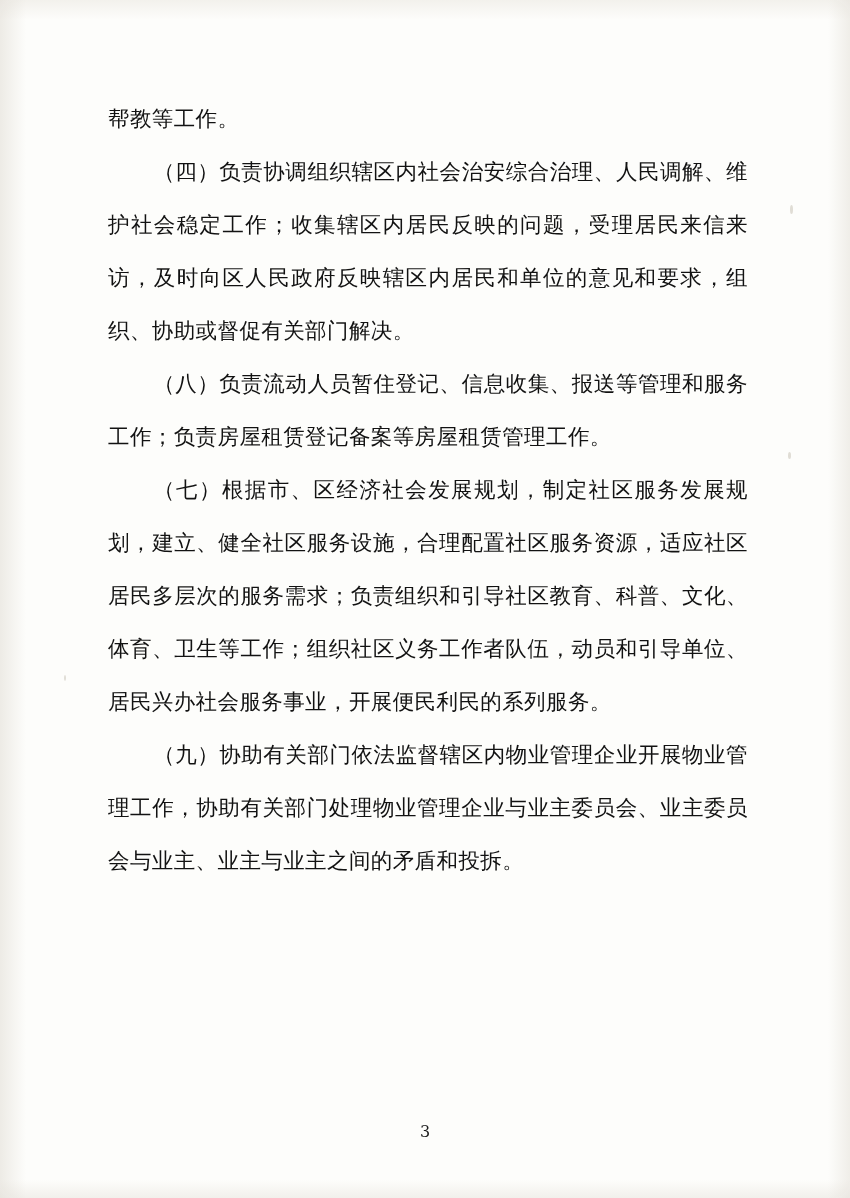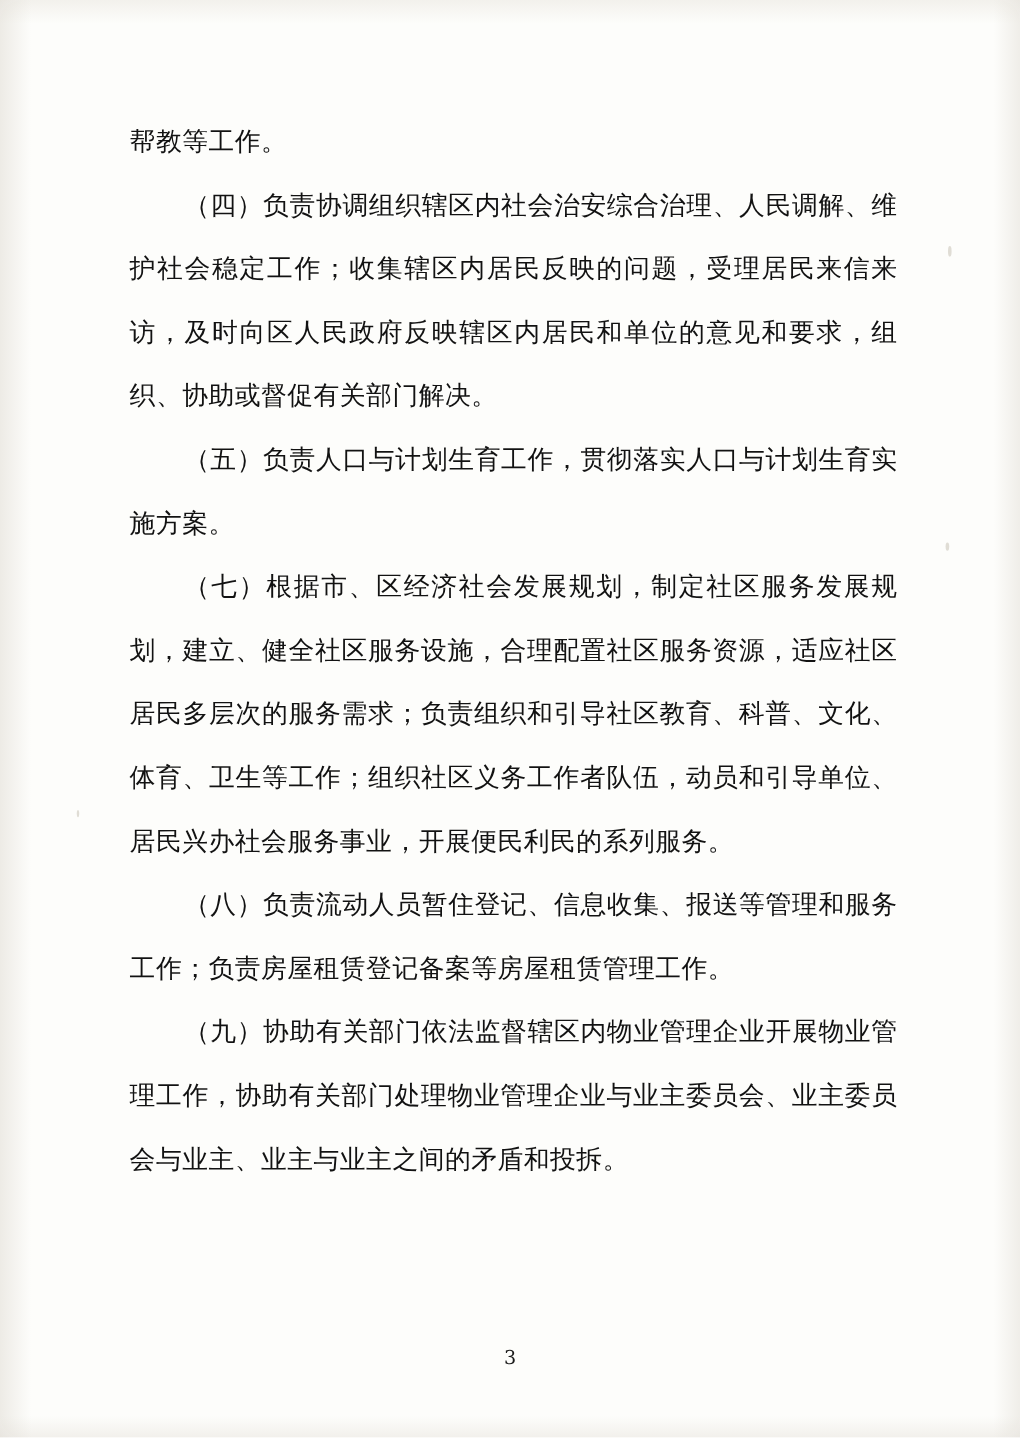--- a/index.html
+++ b/index.html
@@ -78,21 +78,20 @@
 
 <div class="page">
 
   <div class="speckle sp1"></div>
   <div class="speckle sp2"></div>
   <div class="speckle sp3"></div>
 
   <div class="content">
     <p class="para">帮教等工作。</p>
     <p class="para indent">（四）负责协调组织辖区内社会治安综合治理、人民调解、维护社会稳定工作；收集辖区内居民反映的问题，受理居民来信来访，及时向区人民政府反映辖区内居民和单位的意见和要求，组织、协助或督促有关部门解决。</p>
-    <p class="para indent">（五）负责人口与计划生育工作，贯彻落实人口与计划生育实施方案。</p>
+    <p class="para indent">（八）负责流动人员暂住登记、信息收集、报送等管理和服务工作；负责房屋租赁登记备案等房屋租赁管理工作。</p>
     <p class="para indent">（七）根据市、区经济社会发展规划，制定社区服务发展规划，建立、健全社区服务设施，合理配置社区服务资源，适应社区居民多层次的服务需求；负责组织和引导社区教育、科普、文化、体育、卫生等工作；组织社区义务工作者队伍，动员和引导单位、居民兴办社会服务事业，开展便民利民的系列服务。</p>
-    <p class="para indent">（八）负责流动人员暂住登记、信息收集、报送等管理和服务工作；负责房屋租赁登记备案等房屋租赁管理工作。</p>
     <p class="para indent">（九）协助有关部门依法监督辖区内物业管理企业开展物业管理工作，协助有关部门处理物业管理企业与业主委员会、业主委员会与业主、业主与业主之间的矛盾和投拆。</p>
 
   </div>
 
   <div class="page-number">3</div>
 </div>
 
 </body></html>

